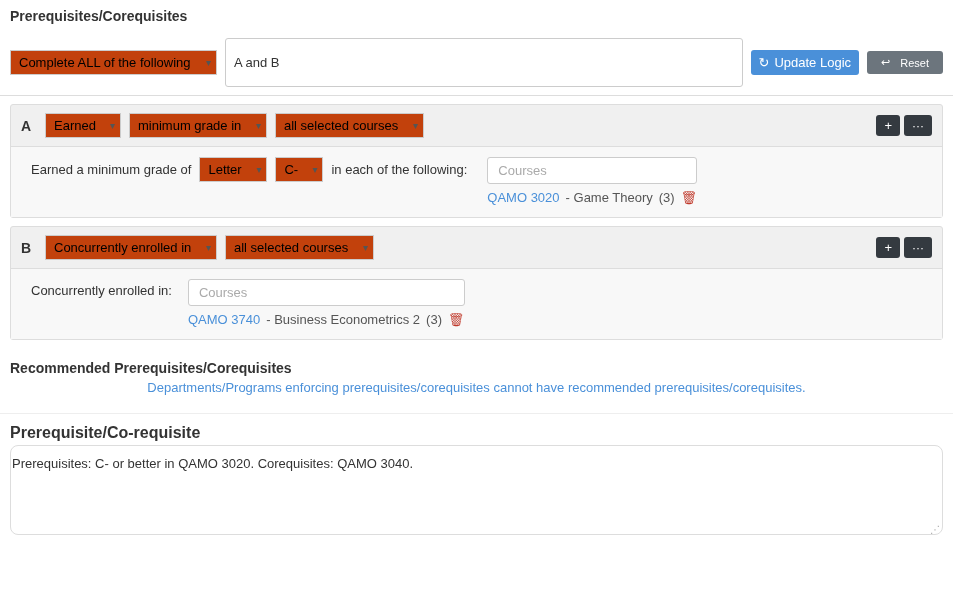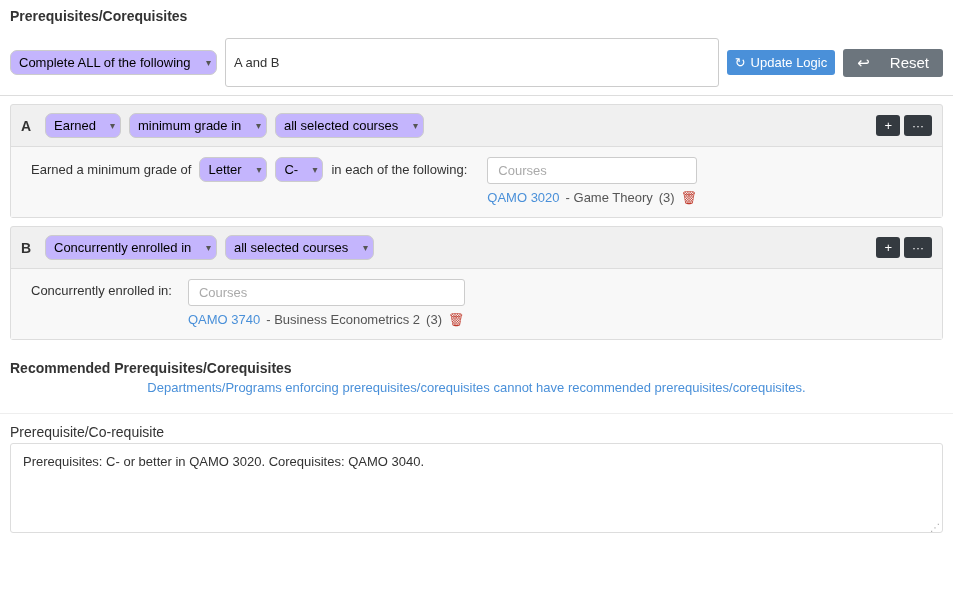--- a/index.html
+++ b/index.html
@@ -31,24 +31,24 @@
 
     .logic-select-wrap {
       position: relative;
       display: inline-flex;
       align-items: center;
     }
 
     select {
       appearance: none;
       border: 1px solid #ccc;
-      border-radius: 7px;
+      border-radius: 0;
       padding: 4px 24px 4px 8px;
       font-size: 13px;
-      background: #c4b5fd;
+      background: #c2410c;
       cursor: pointer;
     }
 
     .select-arrow {
       position: absolute;
       right: 6px;
       pointer-events: none;
       font-size: 10px;
       color: #555;
     }
@@ -76,25 +76,25 @@
       gap: 5px;
       white-space: nowrap;
     }
 
     .btn-gray {
       background: #6c757d;
       color: #fff;
       border: none;
       border-radius: 3px;
       padding: 5px 14px;
-      font-size: 15px;
-      cursor: pointer;
-      display: flex;
-      align-items: center;
-      gap: 20px;
+      font-size: 11px;
+      cursor: pointer;
+      display: flex;
+      align-items: center;
+      gap: 10px;
       white-space: nowrap;
     }
 
     
     .rule-block {
       background: #f0f0f0;
       border: 1px solid #ddd;
       margin: 8px 10px;
       border-radius: 3px;
     }
@@ -239,36 +239,36 @@
       margin-top: 4px;
     }
 
     
     .prereq-coreq-section {
       padding: 10px 10px 10px 10px;
       border-top: 1px solid #eee;
     }
 
     .prereq-coreq-title {
-      font-weight: normal;
-      font-size: 14px;
+      font-weight: bold;
+      font-size: 16px;
       margin-bottom: 3px;
     }
 
     .prereq-coreq-subtitle {
       font-size: 12px;
       color: #4a90d9;
       margin-bottom: 8px;
     }
 
     .prereq-text-area {
       width: 100%;
       border: 1px solid #ddd;
-      border-radius: 3px;
-      padding: 10px 12px;
+      border-radius: 8px;
+      padding: 10px 1px;
       font-size: 13px;
       color: #333;
       background: #fff;
       min-height: 90px;
       resize: none;
       font-family: Arial, sans-serif;
     }
 
     .refresh-icon::before { content: "↻"; }
     .reset-icon::before { content: "↩"; }

